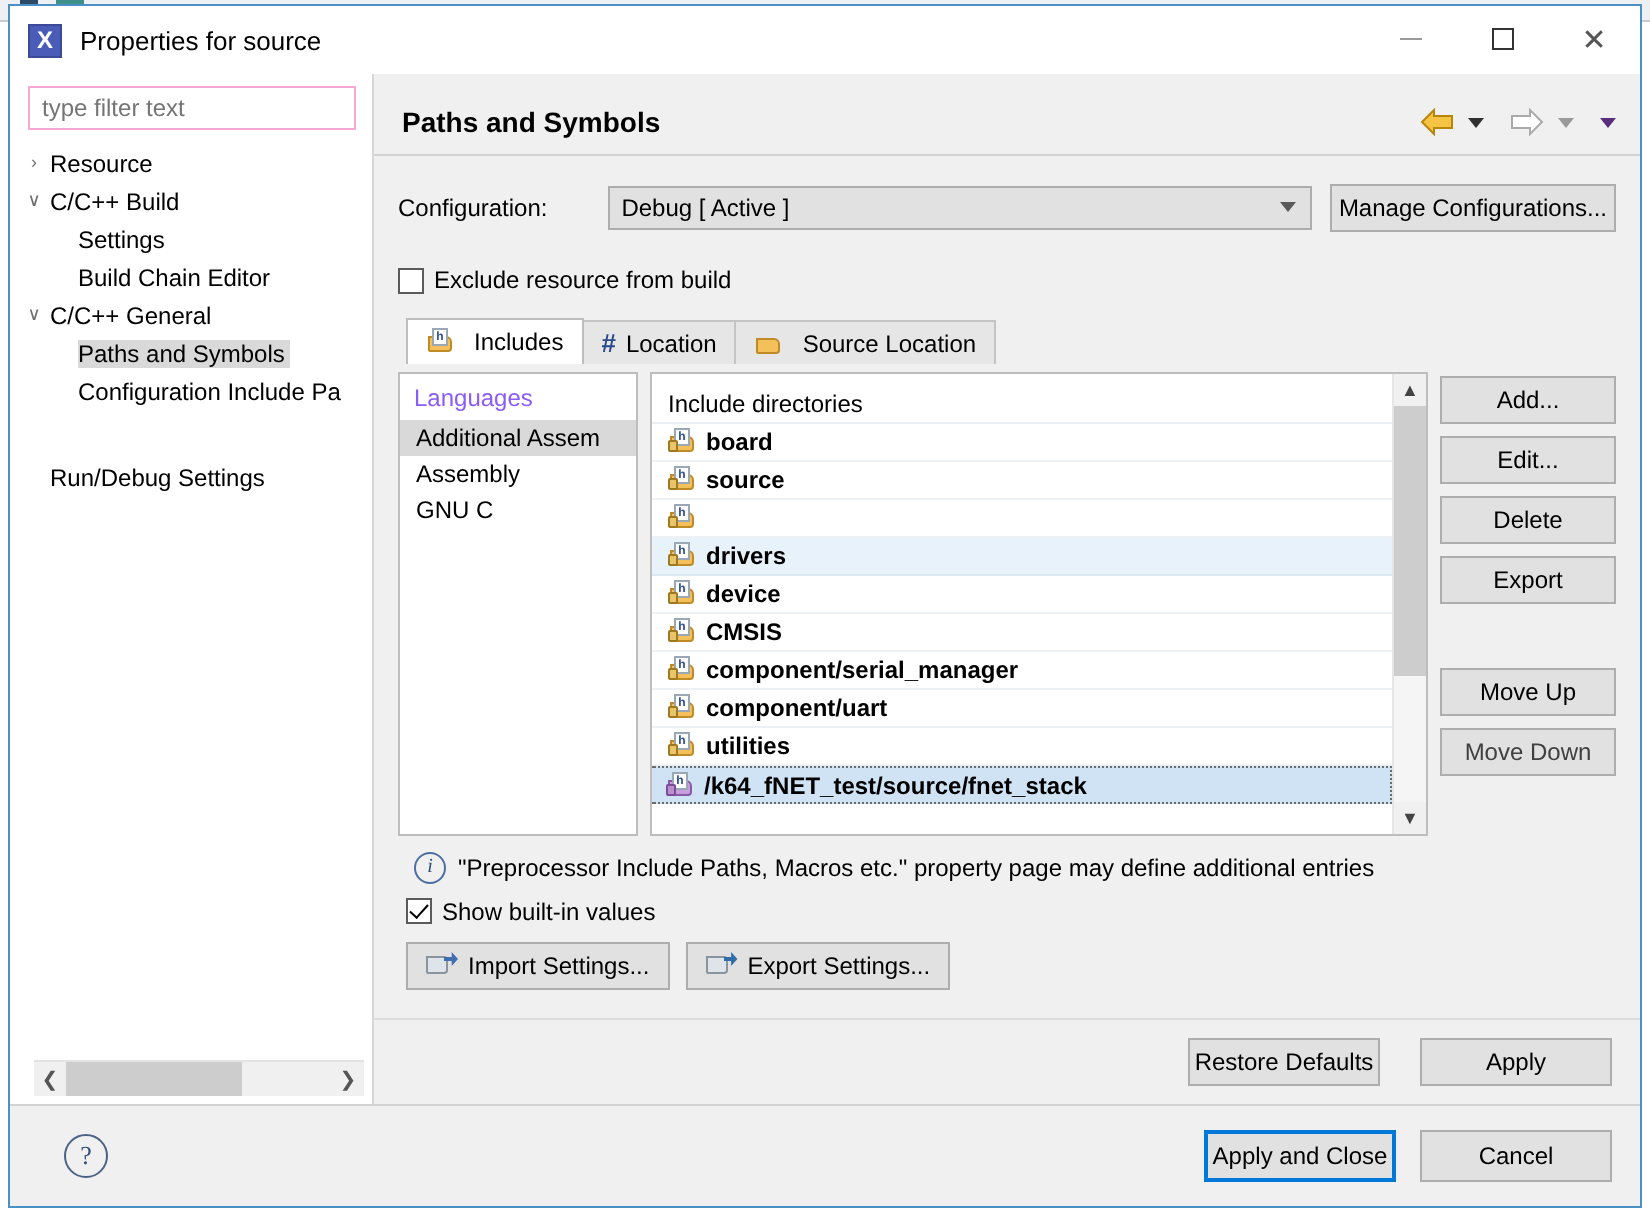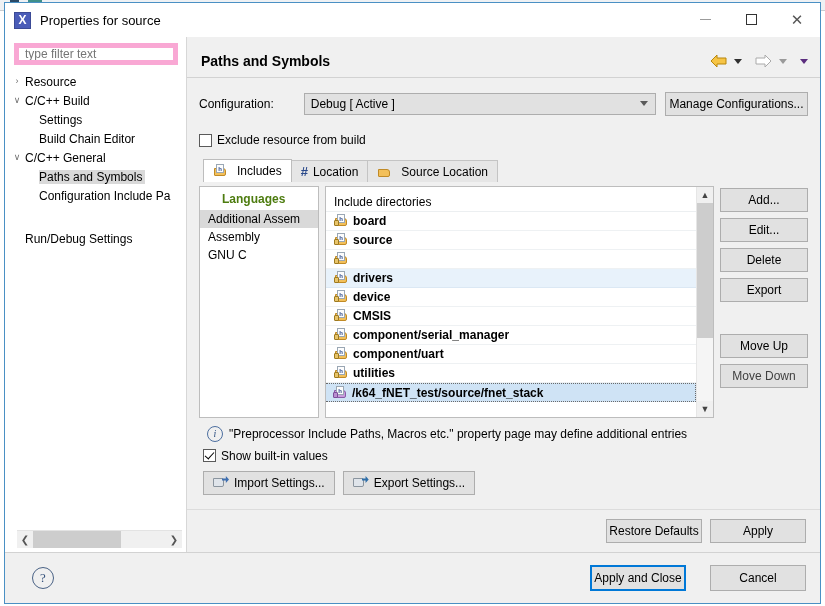--- a/index.html
+++ b/index.html
@@ -105,21 +105,21 @@
     background: #ffffff;
     border-right: 1px solid #d7d7d7;
     box-sizing: border-box;
     flex: 0 0 auto;
   }
   .filter-wrap { padding: 6px 8px 4px 9px; }
   .filter-input {
     width: 100%;
     height: 22px;
     box-sizing: border-box;
-    border: 5px solid #f9a8d4;
+    border: 1px solid #f9a8d4;
     padding: 0 6px;
     font-family: "Liberation Sans", sans-serif;
     font-size: 12px;
     color: #767676;
     background: #ffffff;
     outline: none;
   }
   .tree {
     flex: 1 1 auto;
     padding-top: 3px;
@@ -325,23 +325,22 @@
     width: 120px;
     background: #ffffff;
     border: 1px solid #bdbdbd;
     box-sizing: border-box;
     flex: 0 0 auto;
     padding-top: 4px;
     overflow: hidden;
   }
   .lang-head {
     font-size: 12px;
-    padding: 1px 0 4px 22px;
-    color: #4d7c0f;
-    font-weight: bold;
+    padding: 1px 0 4px 7px;
+    color: #8b5cf6;
   }
   .lang-item {
     font-size: 12px;
     height: 18px;
     display: flex;
     align-items: center;
     padding-left: 8px;
     white-space: nowrap;
   }
   .lang-item.selected { background: #d9d9d9; }
@@ -511,21 +510,21 @@
     flex: 0 0 auto;
     height: 42px;
     background: #f0f0f0;
     border-top: 1px solid #dcdcdc;
     display: flex;
     align-items: center;
     justify-content: flex-end;
     padding-right: 14px;
     gap: 8px;
   }
-  .bottom-bar .btn { height: 24px; width: 96px; }
+  .bottom-bar .btn { height: 24px; width: 96px; margin-left: 12px; }
 
   .footer {
     flex: 0 0 auto;
     height: 50px;
     background: #f0f0f0;
     border-top: 1px solid #d2d2d2;
     display: flex;
     align-items: center;
     position: relative;
     padding: 0 14px;
@@ -537,21 +536,21 @@
     color: #33507a;
     font-size: 13px;
     display: flex; align-items: center; justify-content: center;
     margin-left: 13px;
     font-family: "Liberation Serif", serif;
   }
   .footer-btns {
     position: absolute;
     right: 14px;
     display: flex;
-    gap: 24px;
+    gap: 12px;
   }
   .footer-btns .btn { height: 26px; width: 96px; }
   .btn.primary {
     border: 2px solid #0078d7;
     background: #e1e1e1;
   }
 </style>
 </head>
 <body>
 

